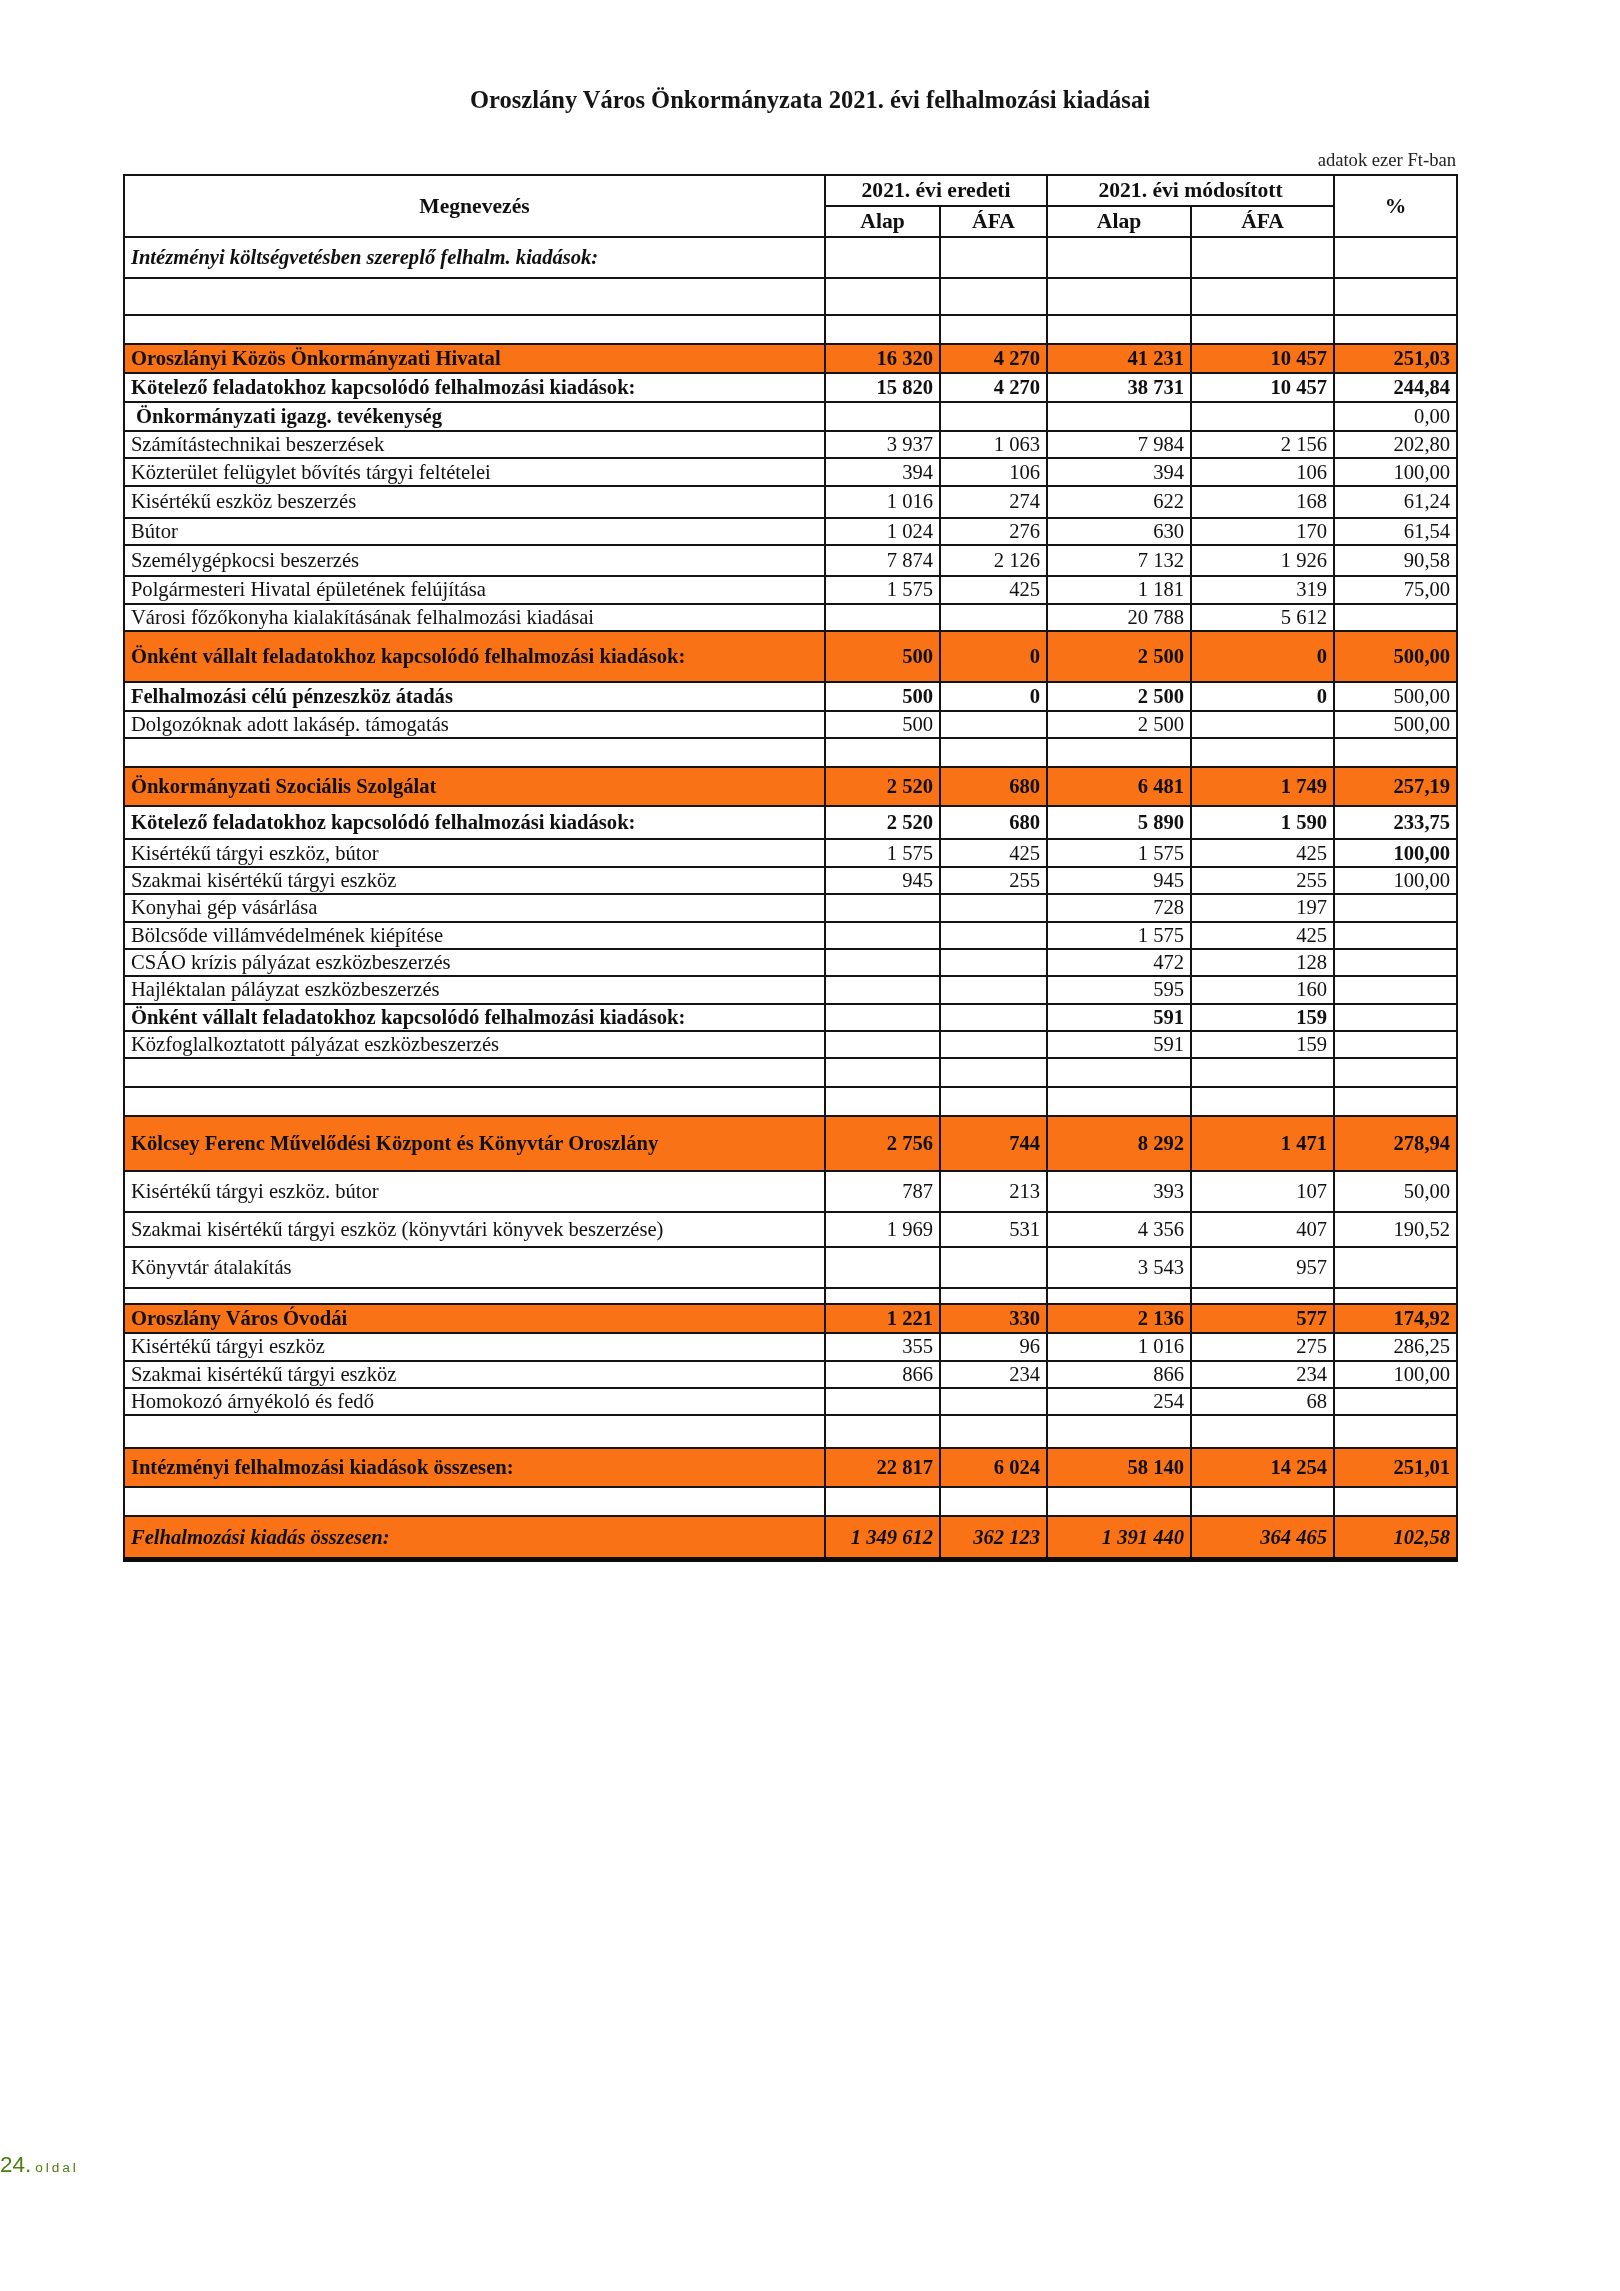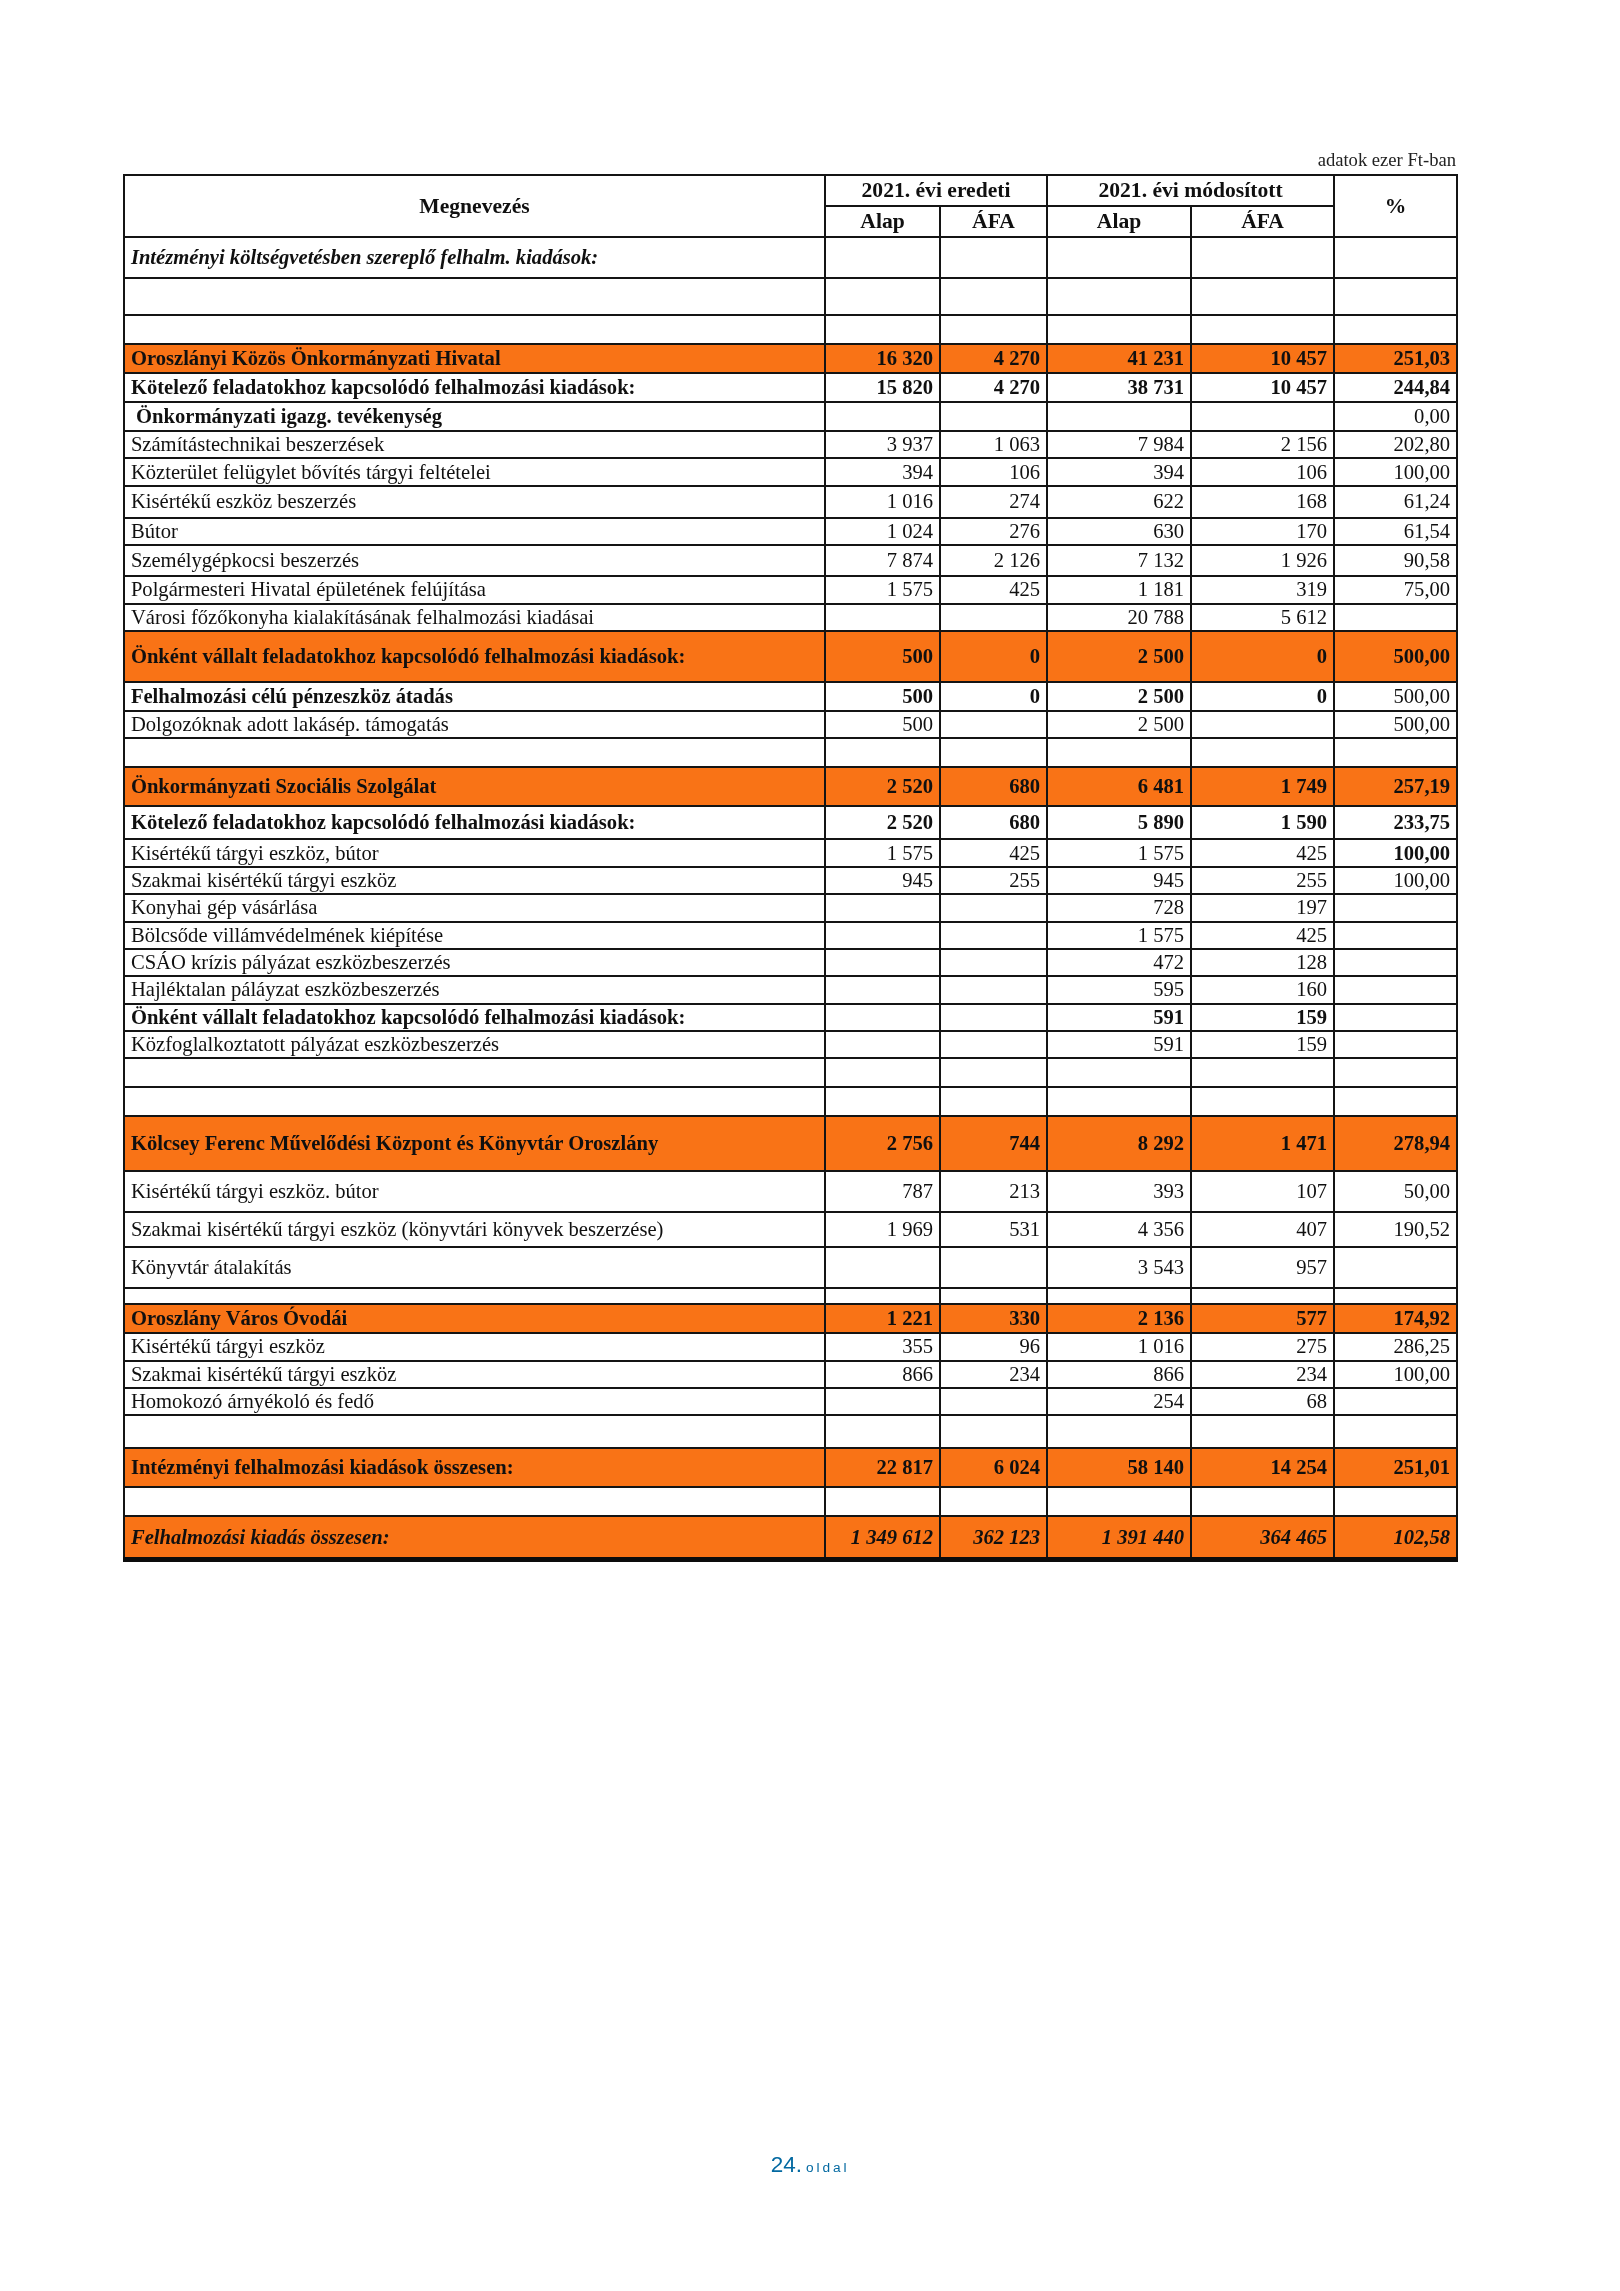--- a/index.html
+++ b/index.html
@@ -52,30 +52,31 @@
   tr.shaded td{background:#f97316;}
   .bold{font-weight:bold;}
   .footnote{
     position:absolute;top:2115px;left:0;width:1620px;
     text-align:center;
     font-family:"Liberation Sans", sans-serif;
     font-size:22.5px;color:#191919;
   }
   .page-number{
     position:absolute;top:2152px;left:0;width:1620px;
-    text-align:center;color:#0369a1;
+    text-align:left;color:#4d7c0f;
   }
   .page-number .num{font-size:22.5px;font-family:"Liberation Sans", sans-serif;}
   .page-number .suffix{font-size:13.7px;letter-spacing:2.9px;font-family:"Liberation Sans", sans-serif;}
 </style>
 </head>
 <body>
 
 <div class="page">
 
+  <div class="subtitle">Oroszlány Város Önkormányzata 2021. évi felhalmozási kiadásai</div>
   <div class="unit-note">adatok ezer Ft-ban</div>
 
   <table class="main">
     <colgroup>
       <col style="width:701px">
       <col style="width:115px">
       <col style="width:107px">
       <col style="width:144px">
       <col style="width:143px">
       <col style="width:123px">

